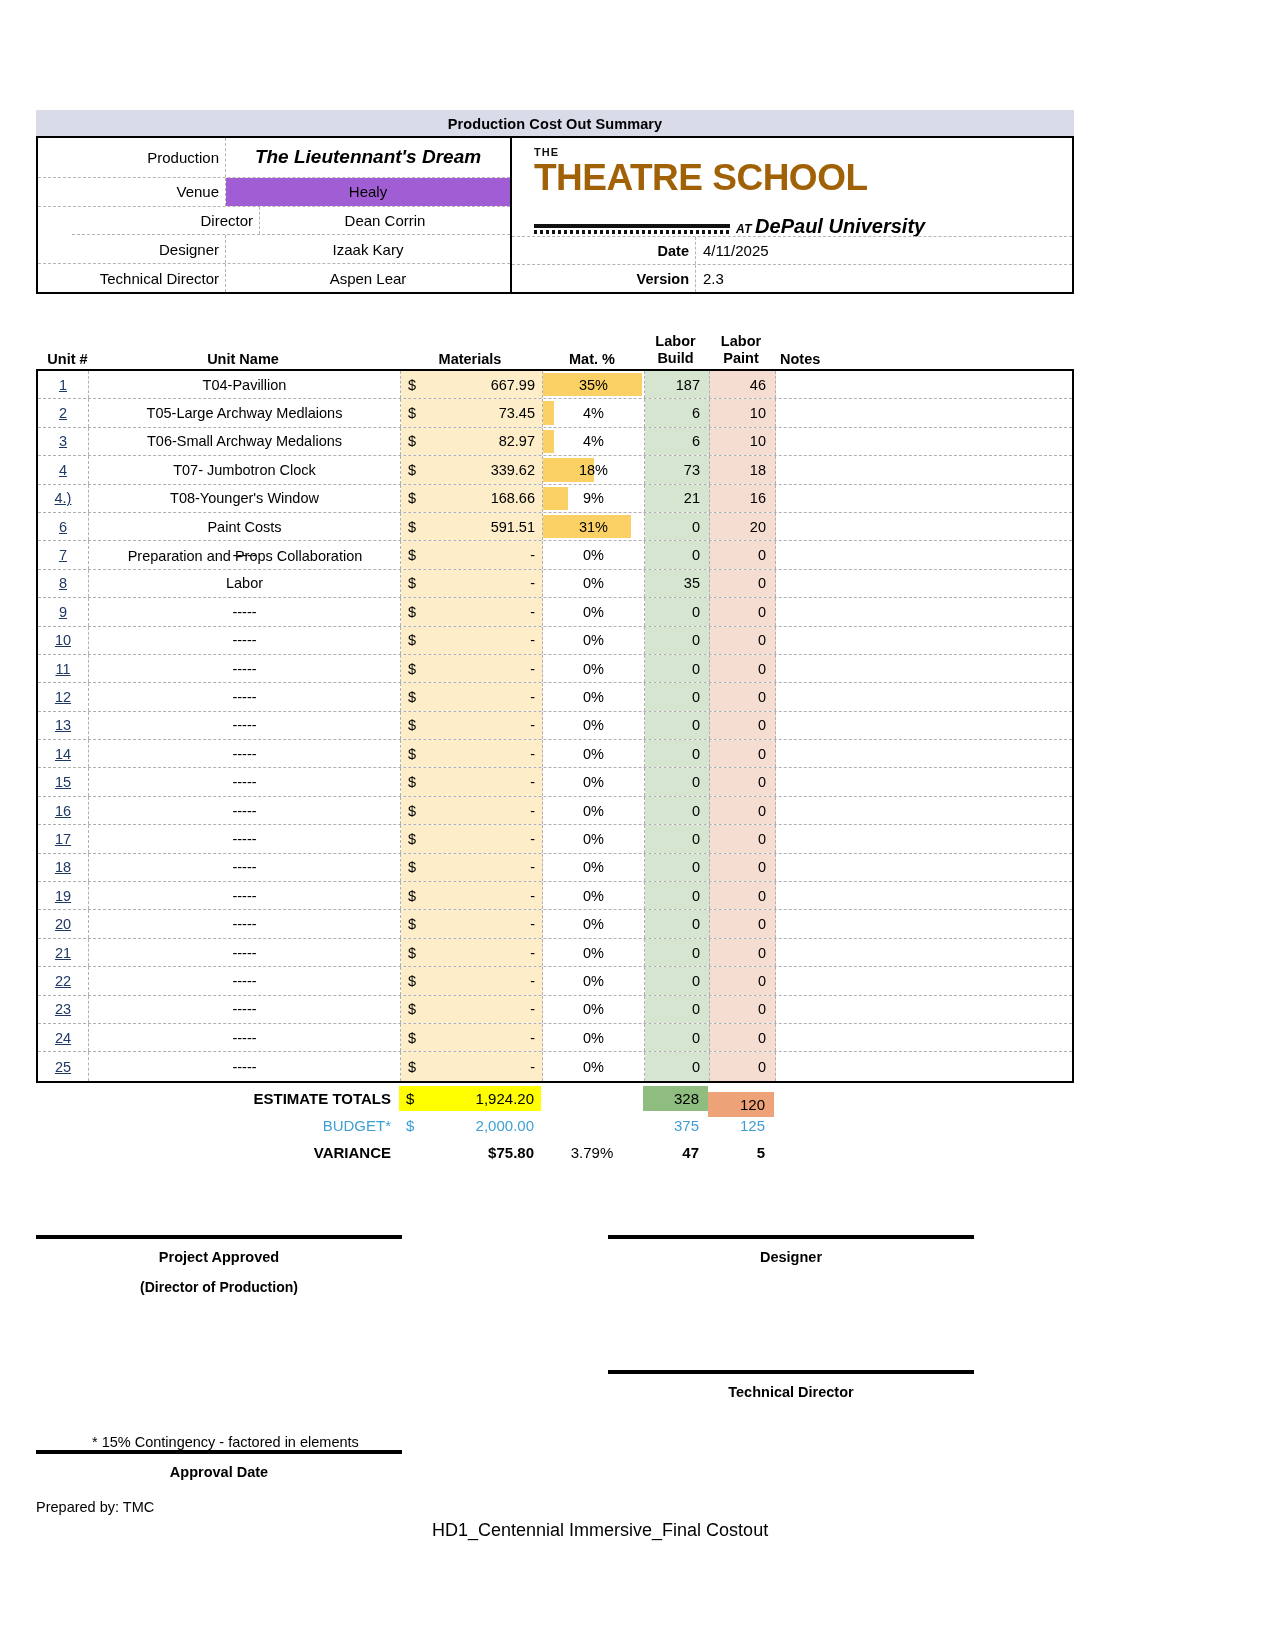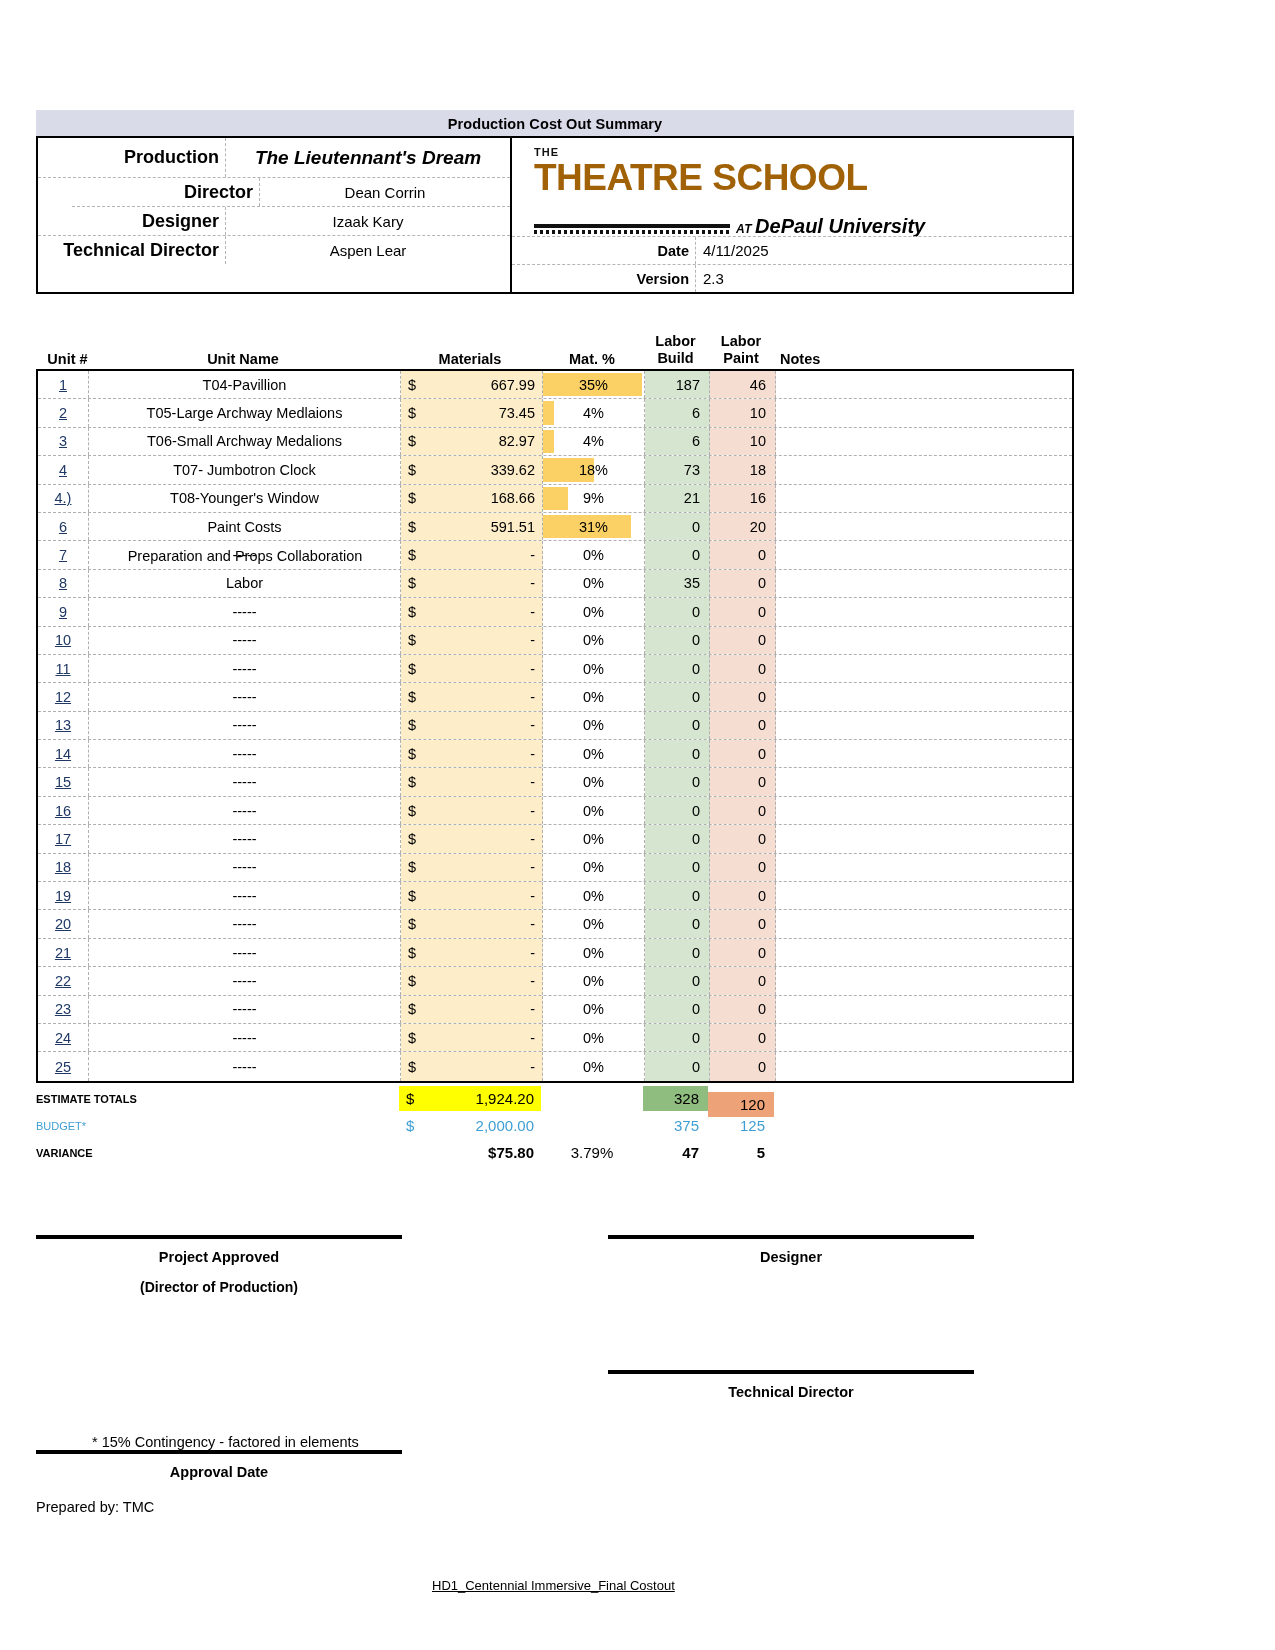--- a/index.html
+++ b/index.html
@@ -72,22 +72,22 @@
     align-items: center;
     box-sizing: border-box;
     border-bottom: 1px dashed #b5b5b5;
   }
   .irow:last-child { border-bottom: none; }
 
   .ilabel {
     width: 188px;
     text-align: right;
     padding-right: 6px;
-    font-size: 18px;
-    font-weight: bold;
+    font-size: 15px;
+    font-weight: normal;
     box-sizing: border-box;
     border-right: 1px dashed #b5b5b5;
     height: 100%;
     display: flex;
     align-items: center;
     justify-content: flex-end;
   }
   .ivalue {
     flex: 1;
     text-align: center;
@@ -349,24 +349,24 @@
     top: 1085px;
     width: 1038px;
   }
   .totrow {
     display: flex;
     height: 27px;
     align-items: center;
   }
   .tot-label {
     width: 363px;
-    text-align: left;
+    text-align: right;
     padding-right: 8px;
     box-sizing: border-box;
-    font-size: 11px;
+    font-size: 15px;
     font-weight: bold;
   }
   .tot-mat {
     width: 142px;
     box-sizing: border-box;
     display: flex;
     align-items: center;
     padding: 0 7px;
     font-size: 15px;
     height: 25px;
@@ -438,42 +438,47 @@
   }
   .prepared {
     position: absolute;
     left: 36px;
     top: 1499px;
     font-size: 14.5px;
   }
   .filename {
     position: absolute;
     left: 432px;
-    top: 1578px;
-    font-size: 13px;
-    text-decoration: underline;
+    top: 1520px;
+    font-size: 18px;
   }
 </style>
 </head>
 <body>
 
 <div class="page">
 
   <div class="banner">
     <span class="banner-title">Production Cost Out Summary</span>
   </div>
 
   <div class="infobox">
     <div class="info-left">
 
       <div class="irow row-production">
         <div class="ilabel">Production</div>
         <div class="ivalue title-value">The Lieutennant's Dream</div>
       </div>
 
+      <div class="irow row-venue">
+        <div class="ilabel">Venue</div>
+        <div class="ivalue">
+          <div class="venue-value" style="display:flex;align-items:center;justify-content:center;">Healy</div>
+        </div>
+      </div>
 
       <div class="irow row-director">
         <div class="ilabel">Director</div>
         <div class="ivalue">Dean Corrin</div>
       </div>
 
       <div class="irow row-designer">
         <div class="ilabel">Designer</div>
         <div class="ivalue">Izaak Kary</div>
       </div>

